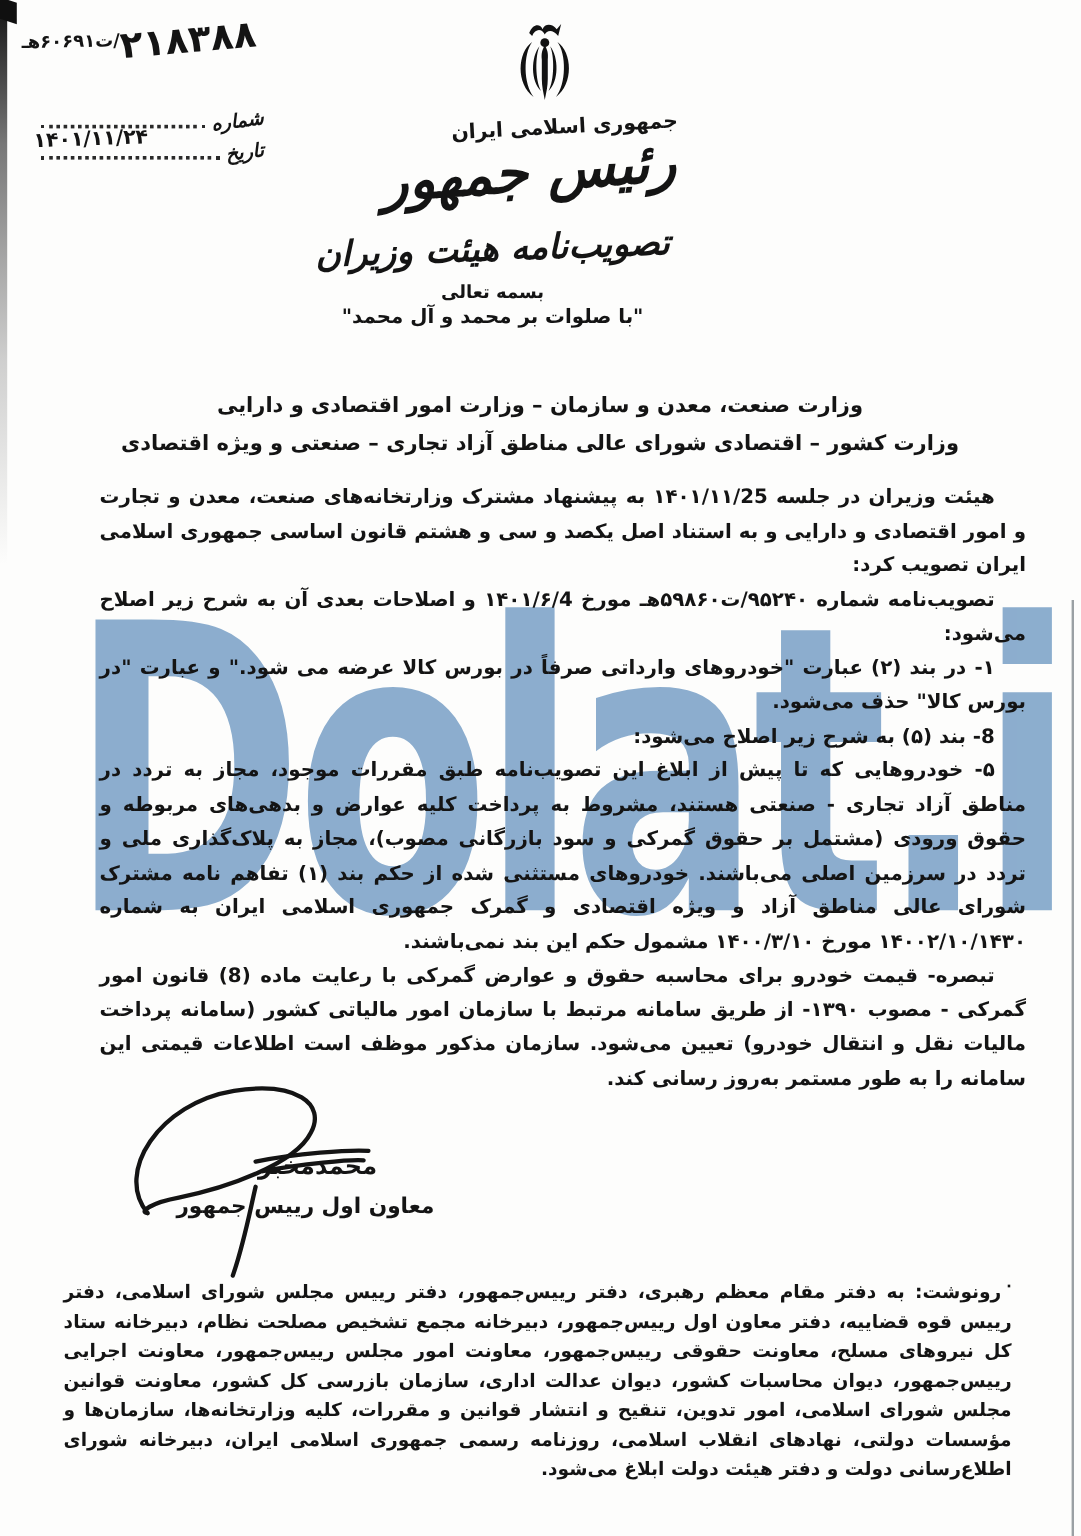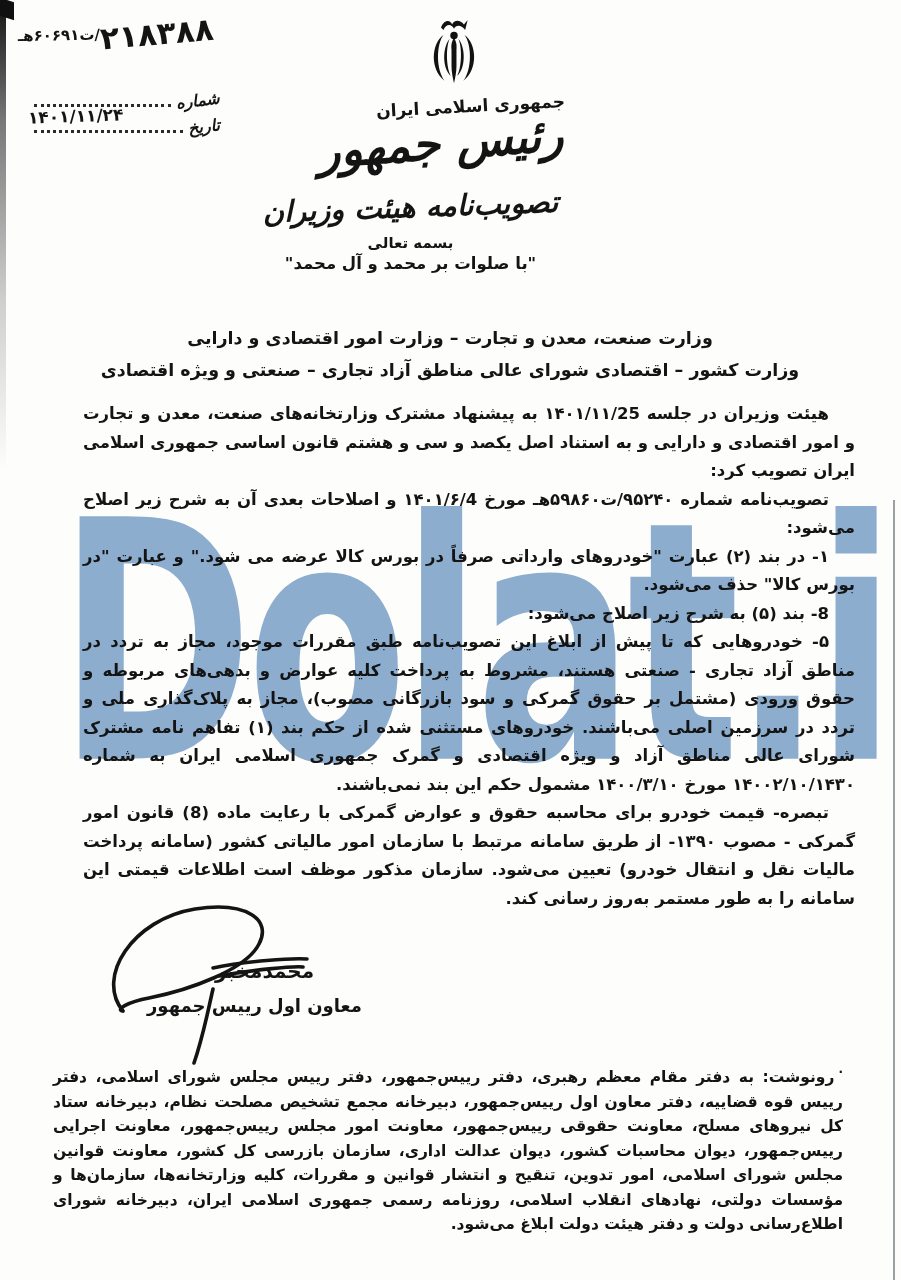--- a/index.html
+++ b/index.html
@@ -104,21 +104,21 @@
     </svg>
   </div>
 
   <div class="hdr hdr-country">جمهوری اسلامی ایران</div>
   <div class="hdr hdr-office">رئیس جمهور</div>
   <div class="hdr hdr-doctype">تصویب‌نامه هیئت وزیران</div>
   <div class="hdr hdr-bism">بسمه تعالی</div>
   <div class="hdr hdr-salutation">"با صلوات بر محمد و آل محمد"</div>
 
   <div class="recipients">
-    <div>وزارت صنعت، معدن و تجارت – وزارت امور اقتصادی و دارایی</div>
+    <div>وزارت صنعت، معدن و سازمان – وزارت امور اقتصادی و دارایی</div>
     <div>وزارت کشور – اقتصادی شورای عالی مناطق آزاد تجاری – صنعتی و ویژه اقتصادی</div>
   </div>
 
   <div class="body-text">
     <p>هیئت وزیران در جلسه ۱۴۰۱/۱۱/25 به پیشنهاد مشترک وزارتخانه‌های صنعت، معدن و تجارت و امور اقتصادی و دارایی و به استناد اصل یکصد و سی و هشتم قانون اساسی جمهوری اسلامی ایران تصویب کرد:</p>
     <p>تصویب‌نامه شماره ۹۵۲۴۰/ت۵۹۸۶۰هـ مورخ ۱۴۰۱/۶/4 و اصلاحات بعدی آن به شرح زیر اصلاح می‌شود:</p>
     <p>۱- در بند (۲) عبارت "خودروهای وارداتی صرفاً در بورس کالا عرضه می شود." و عبارت "در بورس کالا" حذف می‌شود.</p>
     <p>8- بند (۵) به شرح زیر اصلاح می‌شود:</p>
     <p>۵- خودروهایی که تا پیش از ابلاغ این تصویب‌نامه طبق مقررات موجود، مجاز به تردد در مناطق آزاد تجاری - صنعتی هستند، مشروط به پرداخت کلیه عوارض و بدهی‌های مربوطه و حقوق ورودی (مشتمل بر حقوق گمرکی و سود بازرگانی مصوب)، مجاز به پلاک‌گذاری ملی و تردد در سرزمین اصلی می‌باشند. خودروهای مستثنی شده از حکم بند (۱) تفاهم نامه مشترک شورای عالی مناطق آزاد و ویژه اقتصادی و گمرک جمهوری اسلامی ایران به شماره ۱۴۰۰۲/۱۰/۱۴۳۰ مورخ ۱۴۰۰/۳/۱۰ مشمول حکم این بند نمی‌باشند.</p>
     <p>تبصره- قیمت خودرو برای محاسبه حقوق و عوارض گمرکی با رعایت ماده (8) قانون امور گمرکی - مصوب ۱۳۹۰- از طریق سامانه مرتبط با سازمان امور مالیاتی کشور (سامانه پرداخت مالیات نقل و انتقال خودرو) تعیین می‌شود. سازمان مذکور موظف است اطلاعات قیمتی این سامانه را به طور مستمر به‌روز رسانی کند.</p>

